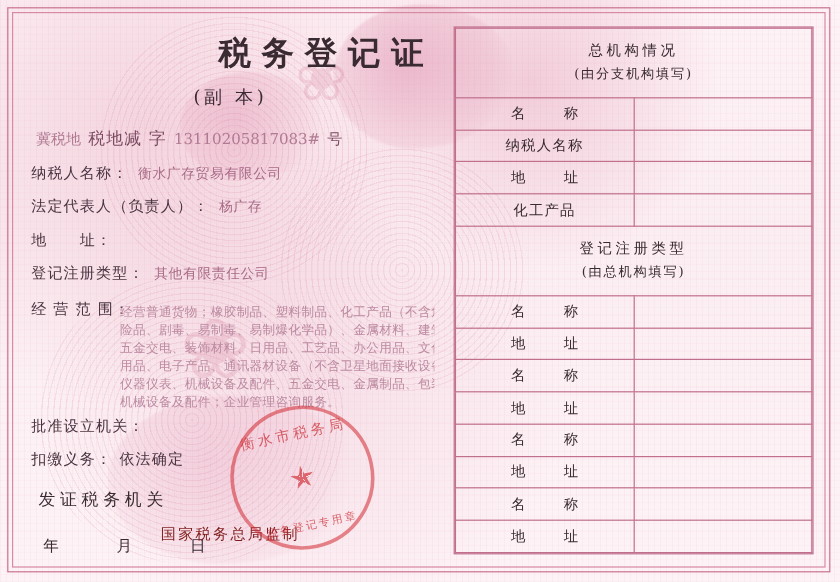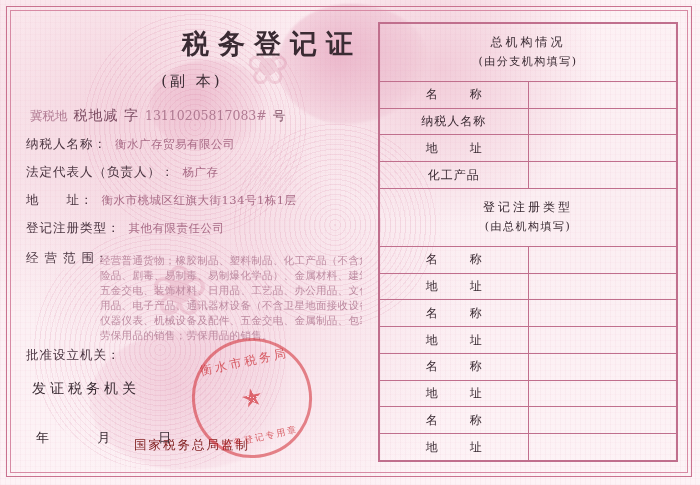--- a/index.html
+++ b/index.html
@@ -153,21 +153,21 @@
     text-align: left;
     font-family: "DejaVu Serif", "Liberation Serif", serif;
     color: #3a2b33;
   }
   .issuer-title {
     font-size: 14px;
     letter-spacing: 4px;
     margin-left: 10px;
   }
   .issuer-date {
-    margin-top: 31px;
+    margin-top: 20px;
     font-size: 13px;
     letter-spacing: 22px;
     margin-left: 14px;
   }
   .footer-line {
     position: absolute;
     left: 0; right: 0;
     bottom: 14px;
     text-align: center;
     font-family: "DejaVu Serif", "Liberation Serif", serif;
@@ -288,44 +288,47 @@
       <span class="field-value">衡水广存贸易有限公司</span>
     </div>
 
     <div class="field-row">
       <span class="field-label">法定代表人（负责人）：</span>
       <span class="field-value">杨广存</span>
     </div>
 
     <div class="field-row">
       <span class="field-label">地　　址：</span>
-      <span class="field-value">衡水市桃城区红旗大街134号1栋1层</span>
     </div>
 
     <div class="field-row">
       <span class="field-label">登记注册类型：</span>
       <span class="field-value">其他有限责任公司</span>
     </div>
 
     <div class="field-block">
       <span class="field-label">经 营 范 围：</span>
       <div class="scope-lines">
         <div class="scope-line">经营普通货物；橡胶制品、塑料制品、化工产品（不含危</div>
         <div class="scope-line">险品、剧毒、易制毒、易制爆化学品）、金属材料、建筑材料、</div>
         <div class="scope-line">五金交电、装饰材料、日用品、工艺品、办公用品、文化体育</div>
         <div class="scope-line">用品、电子产品、通讯器材设备（不含卫星地面接收设备）、</div>
         <div class="scope-line">仪器仪表、机械设备及配件、五金交电、金属制品、包装材料、</div>
-        <div class="scope-line">劳保用品的销售；劳保用品的销售。</div>
+        <div class="scope-line">机械设备及配件；企业管理咨询服务。</div>
       </div>
     </div>
 
     <div class="field-row" style="margin-top:4px;">
       <span class="field-label">批准设立机关：</span>
     </div>
 
+    <div class="field-row">
+      <span class="field-label">扣缴义务：</span>
+      <span class="field-label" style="margin-left:6px;">依法确定</span>
+    </div>
 
     <div class="issuer-block">
       <div class="issuer-title">发证税务机关</div>
       <div class="issuer-date">年 月 日</div>
     </div>
 
     <div class="footer-line">国家税务总局监制</div>
   </div>
 
   <div class="seal">

